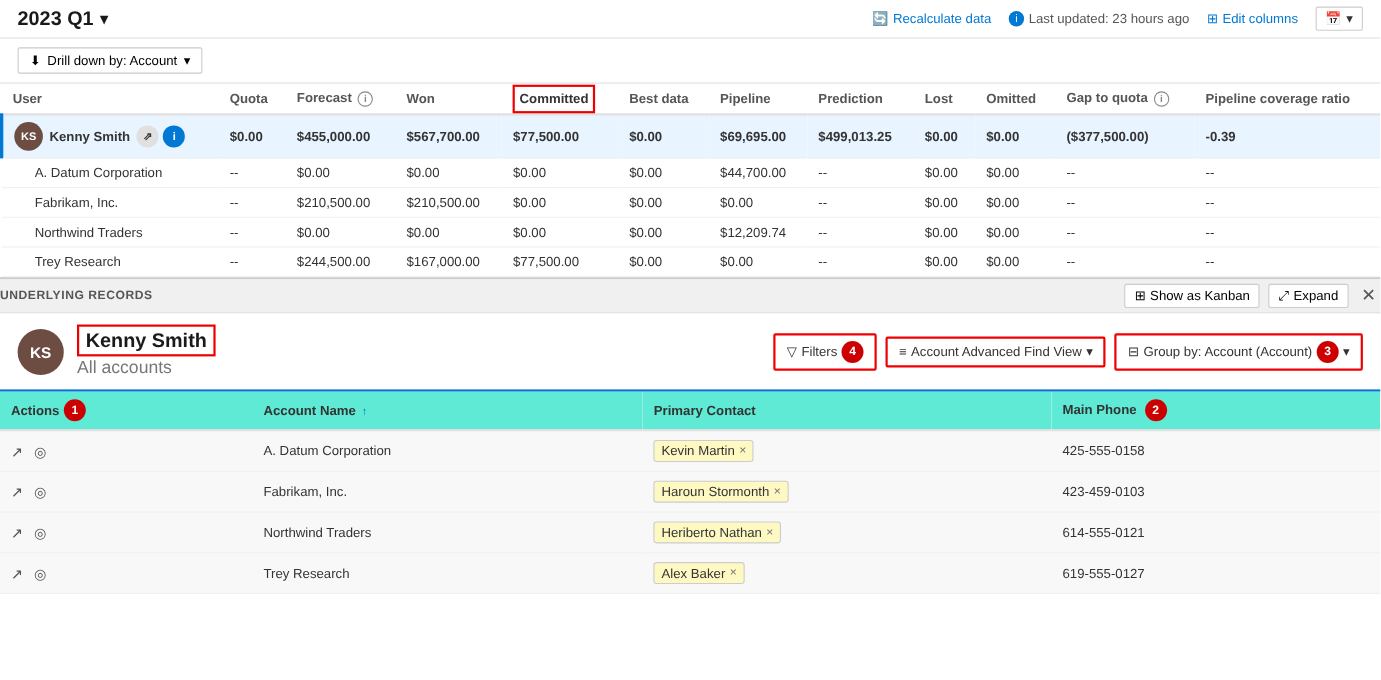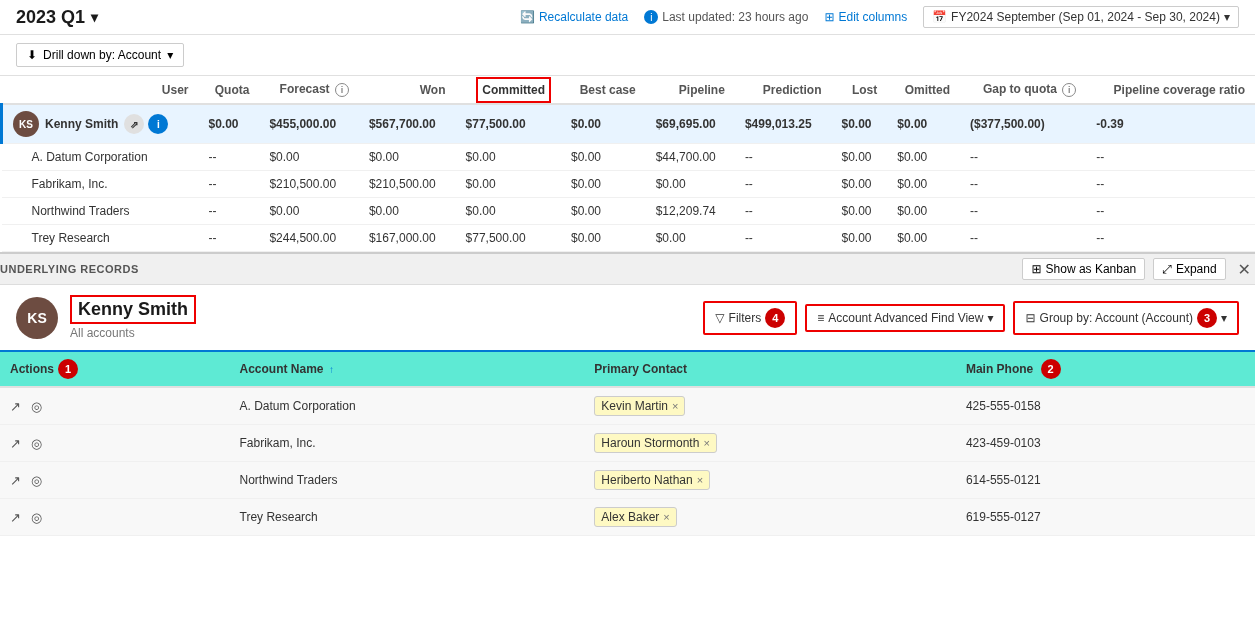--- a/index.html
+++ b/index.html
@@ -20,21 +20,21 @@
 
     
     .filter-bar { padding: 8px 16px; border-bottom: 1px solid #e0e0e0; }
     .drill-btn { display: flex; align-items: center; gap: 6px; border: 1px solid #ccc; padding: 4px 10px; border-radius: 2px; cursor: pointer; font-size: 12px; background: #fff; }
 
     
     .main-table-wrapper { overflow-x: auto; max-height: 200px; overflow-y: hidden; position: relative; }
     table.main-table { width: 100%; border-collapse: collapse; font-size: 12px; }
     table.main-table th {
       background: #fff; border-bottom: 2px solid #e0e0e0; padding: 6px 10px;
-      text-align: right; font-weight: 600; color: #555; white-space: nowrap; position: sticky; top: 0; z-index: 2;
+      text-align: left; font-weight: 600; color: #555; white-space: nowrap; position: sticky; top: 0; z-index: 2;
     }
     table.main-table td { padding: 6px 10px; border-bottom: 1px solid #f0f0f0; white-space: nowrap; }
     .kenny-row { background: #e8f4ff !important; border-left: 3px solid #0078d4; }
     .kenny-row td { font-weight: 600; }
     .avatar-ks {
       width: 26px; height: 26px; border-radius: 50%; background: #6d4c41; color: #fff;
       font-size: 10px; display: inline-flex; align-items: center; justify-content: center;
       font-weight: 700; margin-right: 6px;
     }
     .user-cell { display: flex; align-items: center; }
@@ -62,21 +62,21 @@
     .kenny-section {
       display: flex; align-items: center; justify-content: space-between;
       padding: 10px 16px; border-bottom: 2px solid #0078d4; background: #fff;
     }
     .kenny-section-left { display: flex; align-items: center; gap: 12px; }
     .avatar-large {
       width: 42px; height: 42px; border-radius: 50%; background: #6d4c41; color: #fff;
       font-size: 14px; display: flex; align-items: center; justify-content: center; font-weight: 700;
     }
     .kenny-info .name { font-size: 18px; font-weight: 700; color: #1a1a1a; border: 2px solid #e00; padding: 2px 6px; }
-    .kenny-info .subtitle { font-size: 12px; color: #777; margin-top: 2px; }
+    .kenny-info .subtitle { font-size: 16px; color: #777; margin-top: 2px; }
     .kenny-section-right { display: flex; align-items: center; gap: 8px; }
     .filter-btn, .afv-btn, .group-btn {
       display: flex; align-items: center; gap: 4px; border: 2px solid #e00;
       padding: 5px 10px; border-radius: 2px; cursor: pointer; font-size: 12px; background: #fff; color: #333;
     }
     .badge-circle {
       width: 20px; height: 20px; border-radius: 50%; background: #c00;
       color: #fff; font-size: 11px; font-weight: 700;
       display: inline-flex; align-items: center; justify-content: center;
     }
@@ -117,21 +117,20 @@
     <div class="last-updated">
       <div class="info-icon">i</div>
       <span>Last updated: 23 hours ago</span>
     </div>
     <div class="edit-cols-btn">
       <span>⊞</span>
       <span>Edit columns</span>
     </div>
     <div class="fy-btn">
       <span>📅</span>
-      <span>FY2024 September (Sep 01, 2024 - Sep 30, 2024)</span>
       <span>▾</span>
     </div>
   </div>
 </div>
 
 <div class="filter-bar">
   <button class="drill-btn">
     <span>⬇</span>
     <span>Drill down by: Account</span>
     <span>▾</span>
@@ -140,21 +139,21 @@
 
 <div class="main-table-wrapper">
   <table class="main-table">
     <thead>
       <tr>
         <th>User</th>
         <th>Quota</th>
         <th>Forecast <span class="info-circle">i</span></th>
         <th>Won</th>
         <th><span class="committed-header">Committed</span></th>
-        <th>Best case</th>
+        <th>Best data</th>
         <th>Pipeline</th>
         <th>Prediction</th>
         <th>Lost</th>
         <th>Omitted</th>
         <th>Gap to quota <span class="info-circle">i</span></th>
         <th>Pipeline coverage ratio</th>
       </tr>
     </thead>
     <tbody>
 

